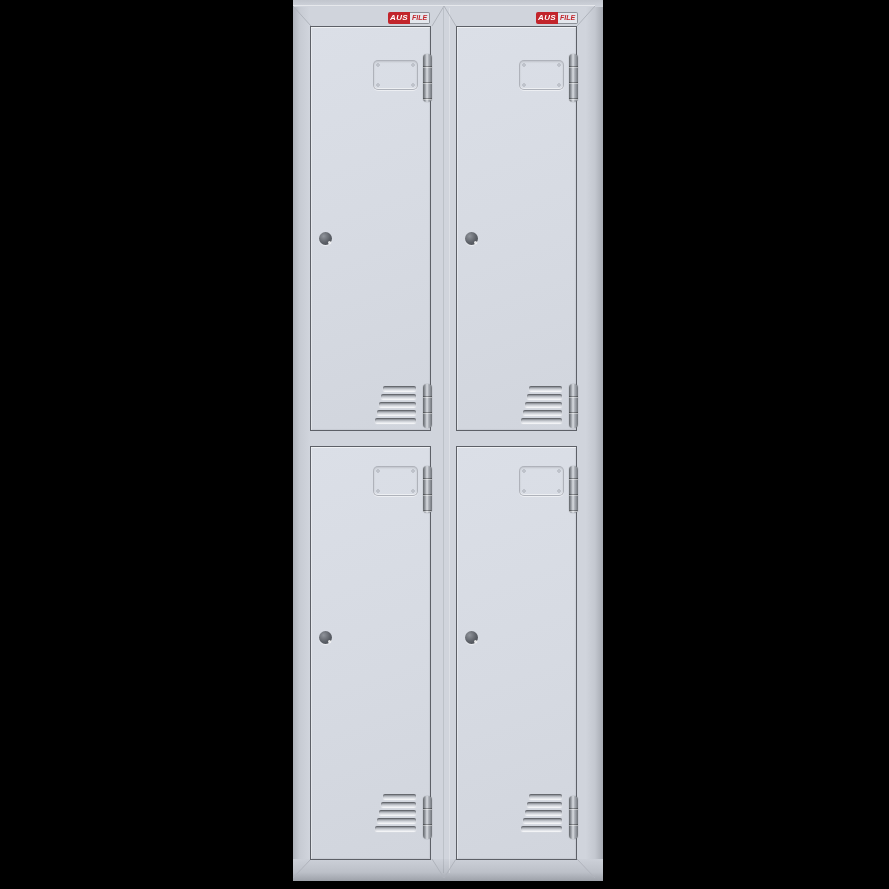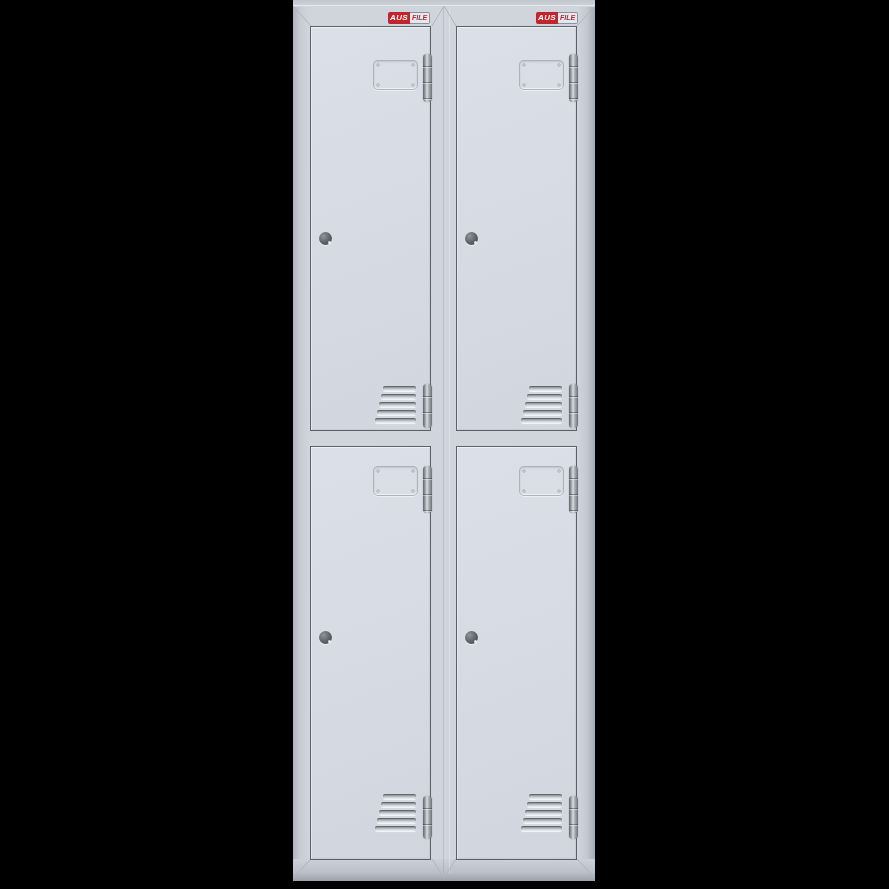--- a/index.html
+++ b/index.html
@@ -1,18 +1,18 @@
 <!DOCTYPE html>
 <html><head>
 <meta charset="utf-8">
 <style>
   html,body{margin:0;padding:0;background:#000;}
   .stage{position:relative;width:889px;height:889px;background:#000;overflow:hidden;
          font-family:"Liberation Sans",sans-serif;}
-  .cabinet{position:absolute;left:293px;top:0;width:302px;height:881px;background:#d0d4dc;}
+  .cabinet{position:absolute;left:293px;top:0;width:302px;height:881px;background:#d0d4dc;padding-left:8px;}
   .edge{position:absolute;top:0;bottom:0;}
   .edge.left{left:0;width:17px;background:linear-gradient(90deg,#afb3bb 0,#c7cbd3 40%,#d1d5dd 100%);}
   .edge.right{right:0;width:18px;background:linear-gradient(270deg,#a6aab2 0,#c4c8d0 45%,#d1d5dd 100%);}
   .topface{position:absolute;left:0;right:0;top:0;height:7px;
            background:linear-gradient(180deg,#c1c5cd,#d0d4dc);}
   .bottomface{position:absolute;left:0;right:0;bottom:0;height:22px;
            background:linear-gradient(180deg,#ccd0d8,#bcc0c8 60%,#9da1a9 100%);}
   .bevels{position:absolute;left:0;top:0;pointer-events:none;}
   .seam{position:absolute;left:150px;top:8px;bottom:8px;width:1px;background:rgba(90,94,102,.16);}
   .seam2{position:absolute;left:156px;top:8px;bottom:8px;width:1px;background:rgba(255,255,255,.25);}

